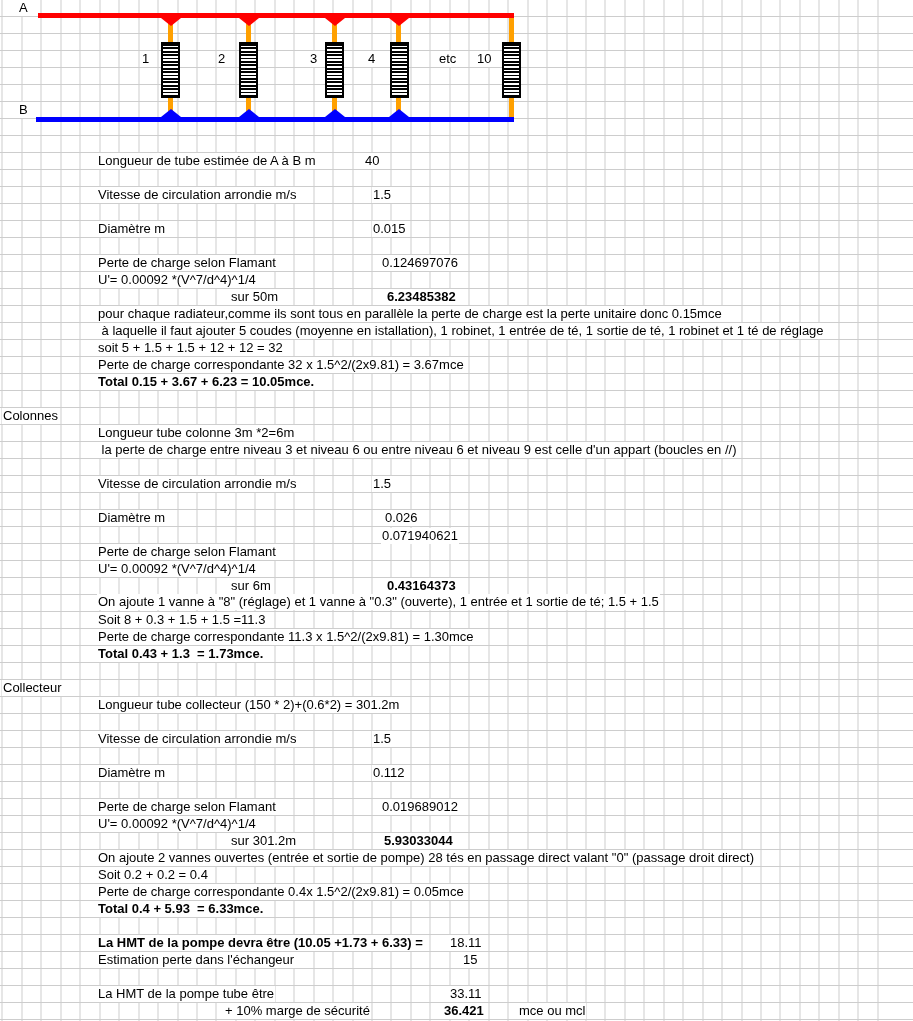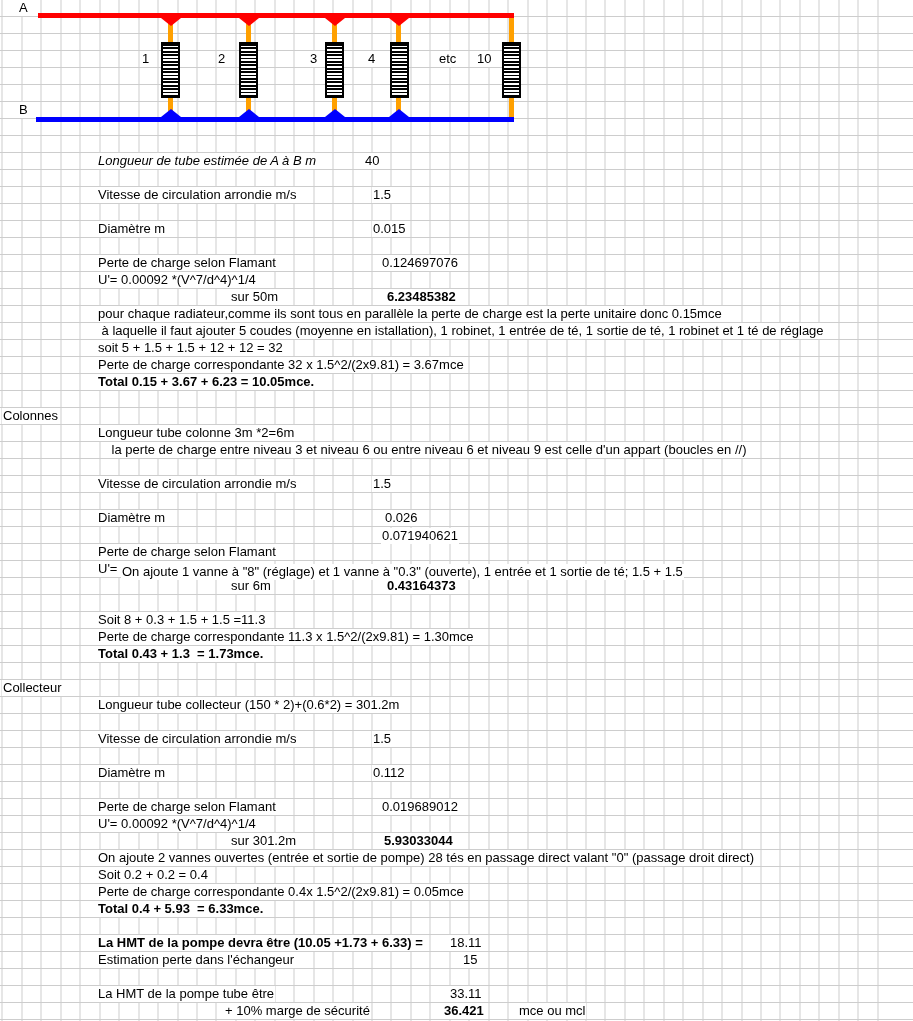--- a/index.html
+++ b/index.html
@@ -79,49 +79,49 @@
   <div id="radiator-labels">
       <div class="dlabel" style="left: 141px; top: 51px;">1</div>
       <div class="dlabel" style="left: 217px; top: 51px;">2</div>
       <div class="dlabel" style="left: 309px; top: 51px;">3</div>
       <div class="dlabel" style="left: 367px; top: 51px;">4</div>
       <div class="dlabel" style="left: 438px; top: 51px;">etc</div>
       <div class="dlabel" style="left: 476px; top: 51px;">10</div>
     </div>
 
   <div id="cells">
-      <div class="cell" style="left: 97px; top: 153px; font-style: italic;">Longueur de tube estimée de A à B m</div>
+      <div class="cell" style="left: 97px; top: 153px;">Longueur de tube estimée de A à B m</div>
       <div class="cell" style="left: 364px; top: 153px;">40</div>
       <div class="cell" style="left: 97px; top: 187px;">Vitesse de circulation arrondie m/s</div>
       <div class="cell" style="left: 372px; top: 187px;">1.5</div>
       <div class="cell" style="left: 97px; top: 221px;">Diamètre m</div>
       <div class="cell" style="left: 372px; top: 221px;">0.015</div>
       <div class="cell" style="left: 97px; top: 255px;">Perte de charge selon Flamant</div>
       <div class="cell" style="left: 381px; top: 255px;">0.124697076</div>
       <div class="cell" style="left: 97px; top: 272px;">U'= 0.00092 *(V^7/d^4)^1/4</div>
       <div class="cell" style="left: 230px; top: 289px;">sur 50m</div>
       <div class="cell bold" style="left: 386px; top: 289px;">6.23485382</div>
       <div class="cell" style="left: 97px; top: 306px;">pour chaque radiateur,comme ils sont tous en parallèle la perte de charge est la perte unitaire donc 0.15mce</div>
       <div class="cell" style="left: 97px; top: 323px;"> à laquelle il faut ajouter 5 coudes (moyenne en istallation), 1 robinet, 1 entrée de té, 1 sortie de té, 1 robinet et 1 té de réglage</div>
       <div class="cell" style="left: 97px; top: 340px;">soit 5 + 1.5 + 1.5 + 12 + 12 = 32</div>
       <div class="cell" style="left: 97px; top: 357px;">Perte de charge correspondante 32 x 1.5^2/(2x9.81) = 3.67mce</div>
       <div class="cell bold" style="left: 97px; top: 374px;">Total 0.15 + 3.67 + 6.23 = 10.05mce.</div>
       <div class="cell" style="left: 2px; top: 408px;">Colonnes</div>
       <div class="cell" style="left: 97px; top: 425px;">Longueur tube colonne 3m *2=6m</div>
-      <div class="cell" style="left: 107px; top: 442px; text-align: center;"> la perte de charge entre niveau 3 et niveau 6 ou entre niveau 6 et niveau 9 est celle d'un appart (boucles en //)</div>
+      <div class="cell" style="left: 97px; top: 442px; text-align: center;"> la perte de charge entre niveau 3 et niveau 6 ou entre niveau 6 et niveau 9 est celle d'un appart (boucles en //)</div>
       <div class="cell" style="left: 97px; top: 476px;">Vitesse de circulation arrondie m/s</div>
       <div class="cell" style="left: 372px; top: 476px;">1.5</div>
       <div class="cell" style="left: 97px; top: 510px;">Diamètre m</div>
       <div class="cell" style="left: 384px; top: 510px;">0.026</div>
       <div class="cell" style="left: 97px; top: 544px;">Perte de charge selon Flamant</div>
       <div class="cell" style="left: 381px; top: 528px;">0.071940621</div>
       <div class="cell" style="left: 97px; top: 561px;">U'= 0.00092 *(V^7/d^4)^1/4</div>
       <div class="cell" style="left: 230px; top: 578px;">sur 6m</div>
       <div class="cell bold" style="left: 386px; top: 578px;">0.43164373</div>
-      <div class="cell" style="left: 97px; top: 564px; margin-left: 24px;">On ajoute 1 vanne à "8" (réglage) et 1 vanne à "0.3" (ouverte), 1 entrée et 1 sortie de té; 1.5 + 1.5</div>
+      <div class="cell" style="left: 97px; top: 594px;">On ajoute 1 vanne à "8" (réglage) et 1 vanne à "0.3" (ouverte), 1 entrée et 1 sortie de té; 1.5 + 1.5</div>
       <div class="cell" style="left: 97px; top: 612px;">Soit 8 + 0.3 + 1.5 + 1.5 =11.3</div>
       <div class="cell" style="left: 97px; top: 629px;">Perte de charge correspondante 11.3 x 1.5^2/(2x9.81) = 1.30mce</div>
       <div class="cell bold" style="left: 97px; top: 646px;">Total 0.43 + 1.3  = 1.73mce.</div>
       <div class="cell" style="left: 2px; top: 680px;">Collecteur</div>
       <div class="cell" style="left: 97px; top: 697px;">Longueur tube collecteur (150 * 2)+(0.6*2) = 301.2m</div>
       <div class="cell" style="left: 97px; top: 731px;">Vitesse de circulation arrondie m/s</div>
       <div class="cell" style="left: 372px; top: 731px;">1.5</div>
       <div class="cell" style="left: 97px; top: 765px;">Diamètre m</div>
       <div class="cell" style="left: 372px; top: 765px;">0.112</div>
       <div class="cell" style="left: 97px; top: 799px;">Perte de charge selon Flamant</div>

